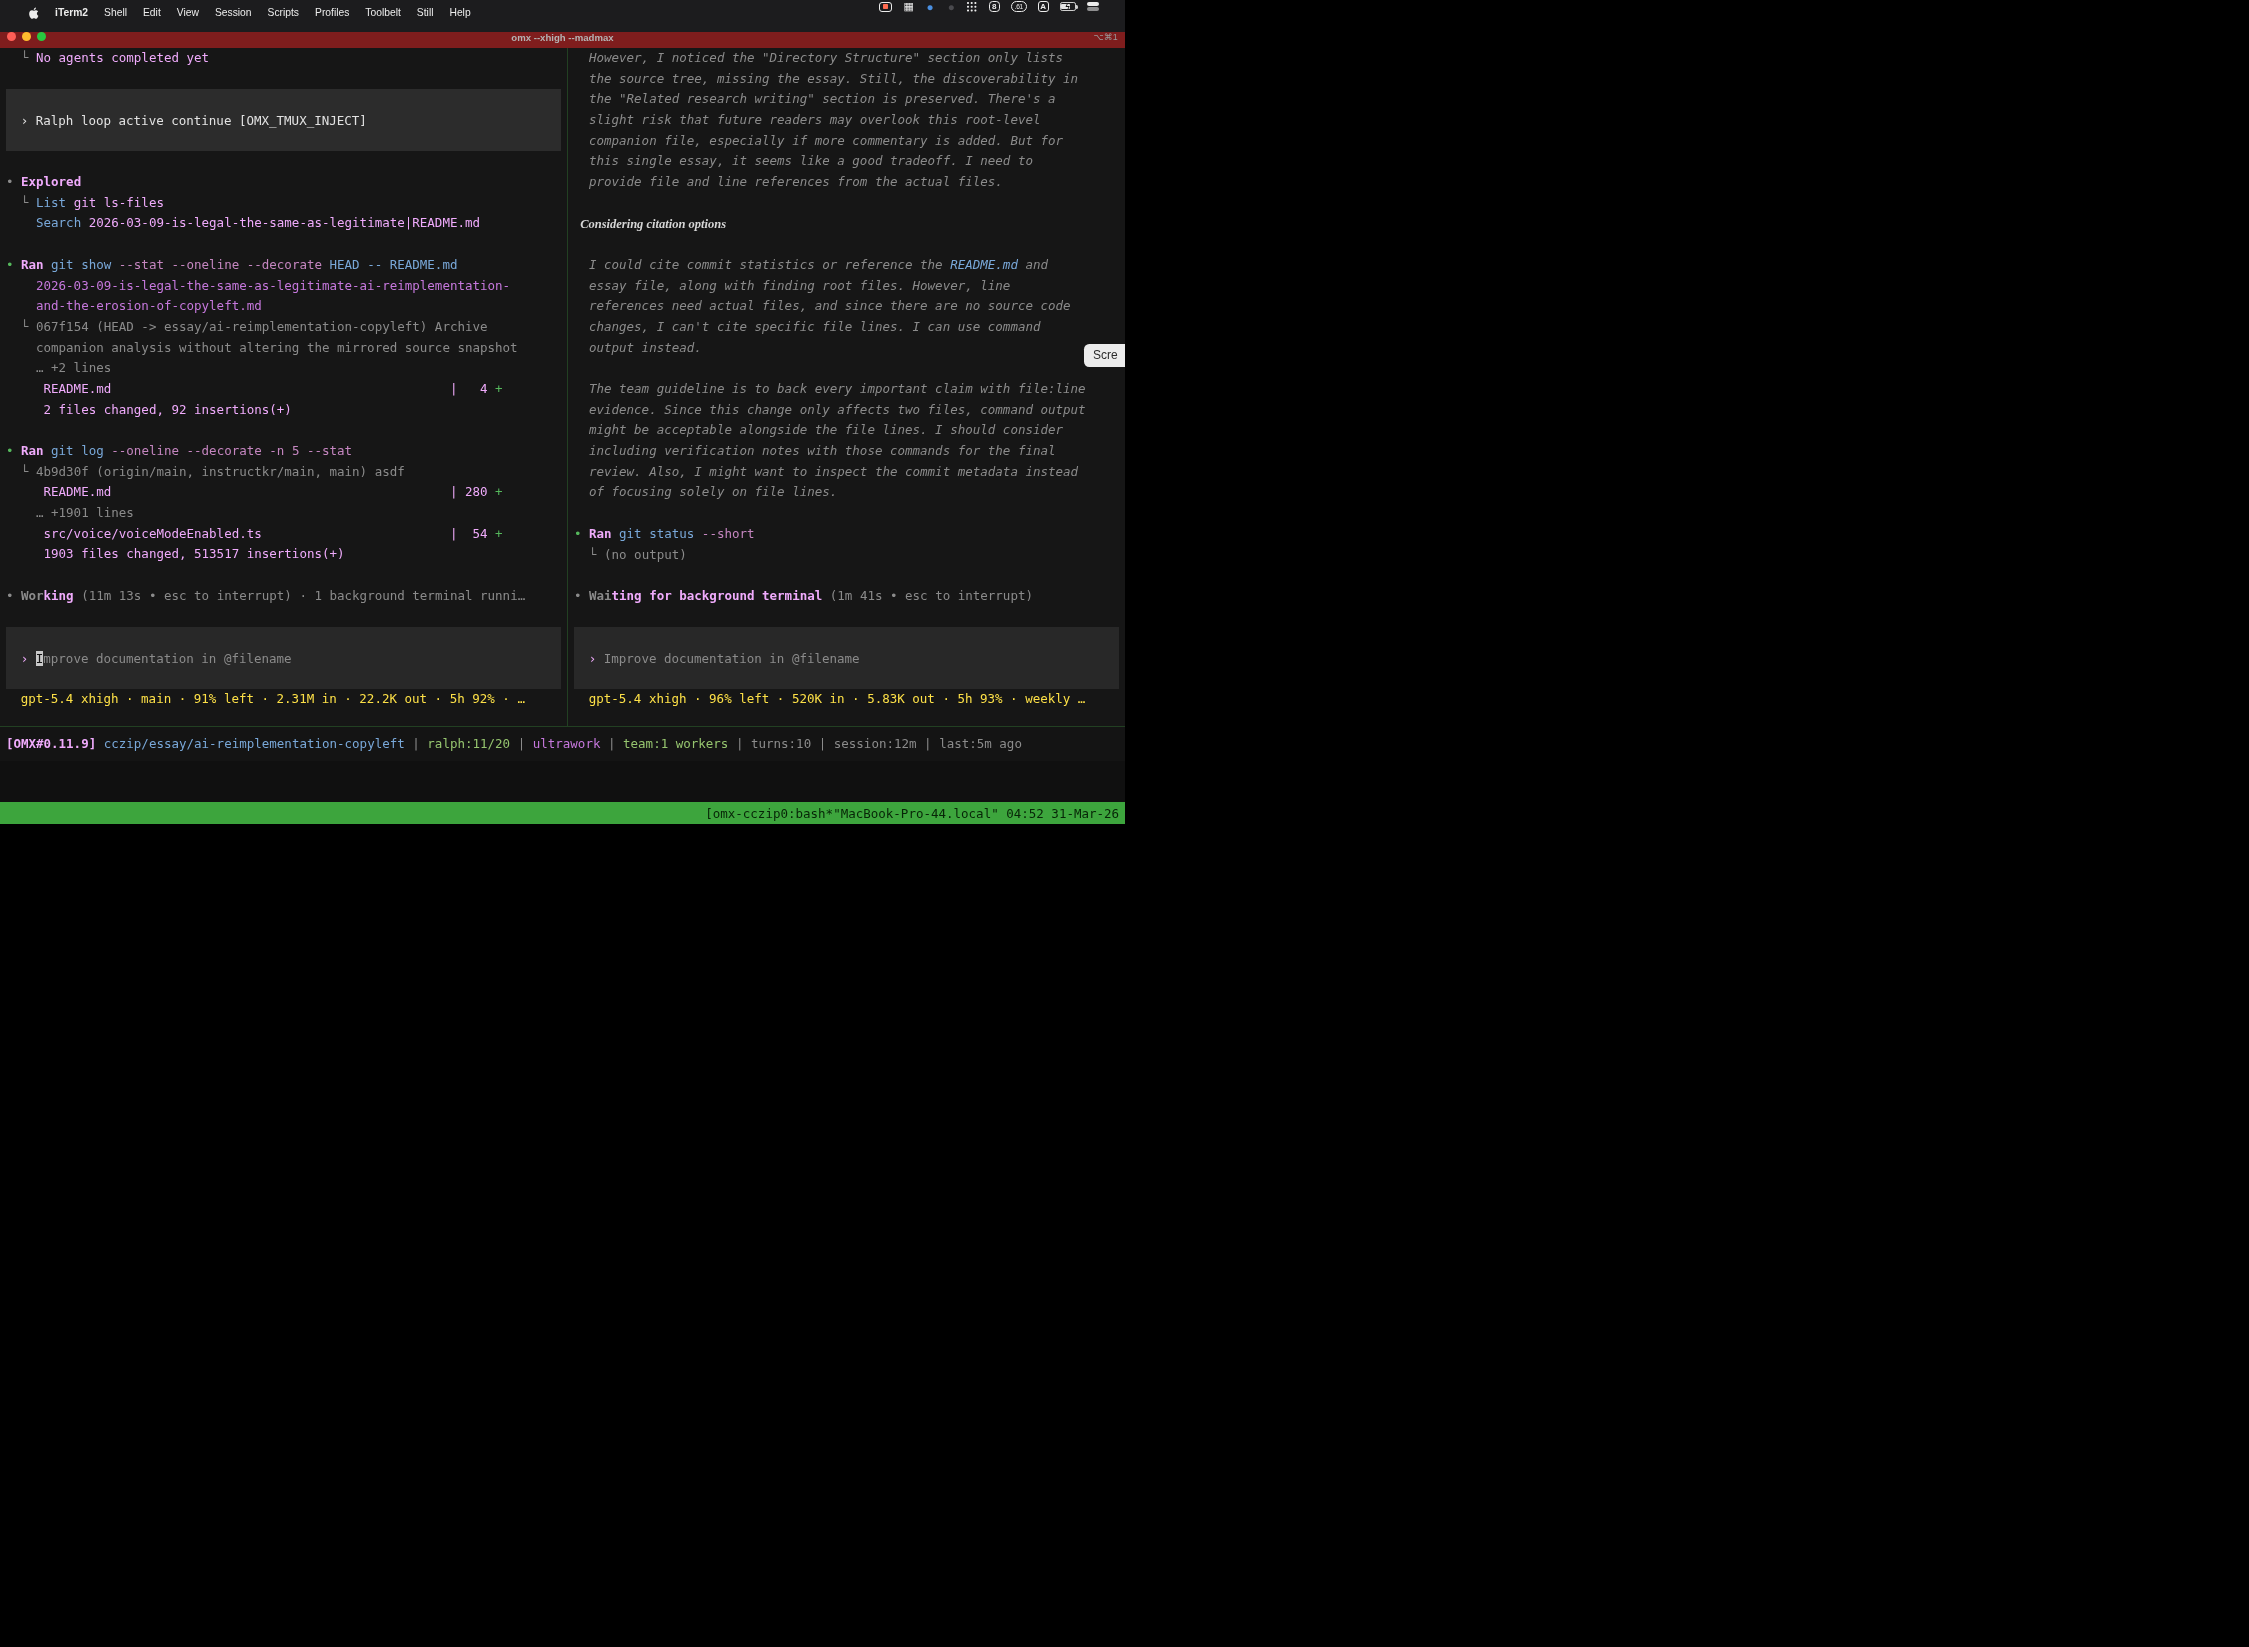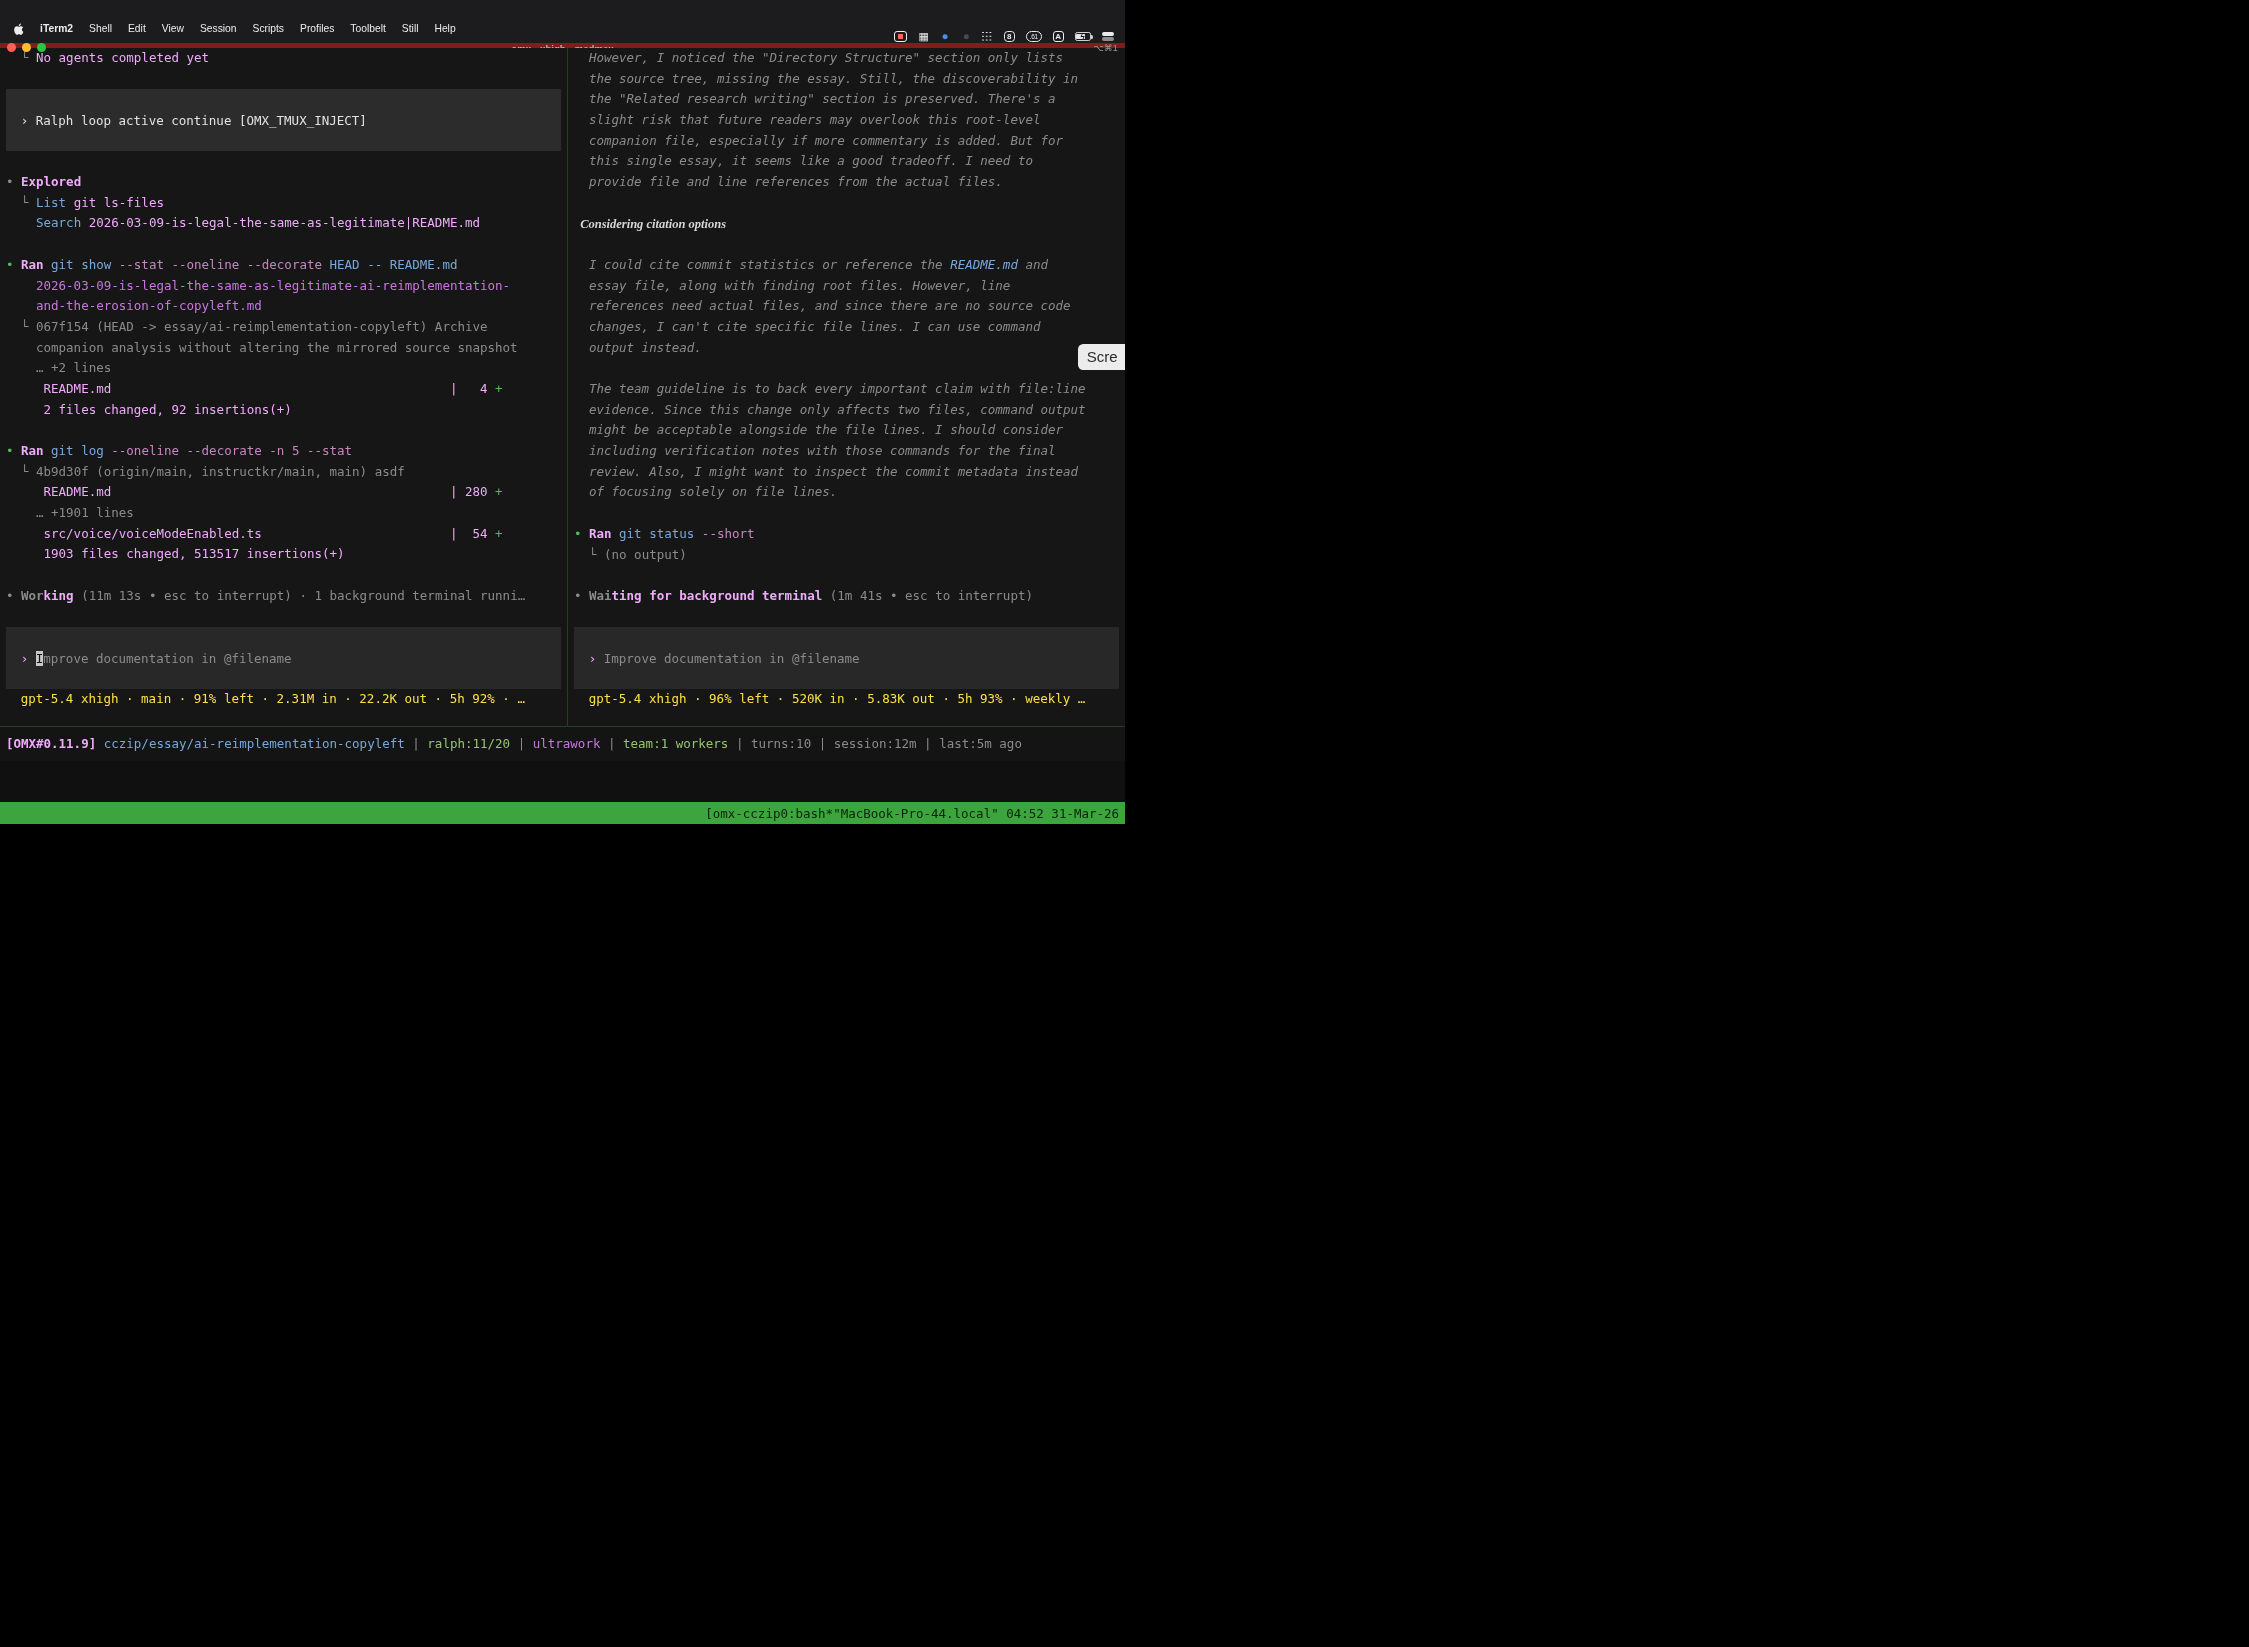--- a/index.html
+++ b/index.html
@@ -3,22 +3,22 @@
 <meta charset="utf-8">
 <style>
   html,body{margin:0;padding:0;}
   body{
     width:1125px;height:824px;overflow:hidden;position:relative;
     background:#000;font-family:"DejaVu Sans Mono",monospace;
     -webkit-font-smoothing:antialiased;
   }
   
   .menu-bar{
-    height:43px;background:#1c1c1e;display:flex;align-items:flex-end;
-    padding:0 7px;color:#ececec;font-family:"Liberation Sans",sans-serif;font-size:10.3px;
+    height:32px;background:#1c1c1e;display:flex;align-items:flex-start;
+    padding:0 22px;color:#ececec;font-family:"Liberation Sans",sans-serif;font-size:10.3px;
   }
   .menu-left{display:flex;align-items:center;}
   .menu-item{padding:0 8px;line-height:26.6px;}
   .menu-item.app{font-weight:bold;}
   .menu-item.apple{display:flex;align-items:center;padding:0 7.4px;}
   .menu-right{margin-left:auto;display:flex;align-items:center;gap:11px;padding-right:3px;}
   .mi{display:inline-flex;align-items:center;justify-content:center;height:13.3px;min-width:10.3px;
       font-size:9.6px;color:#ececec;box-sizing:border-box;}
   .ic-record{width:13.3px;height:10.3px;border:1.5px solid #ececec;border-radius:3px;position:relative;}
   .ic-record::after{content:"";position:absolute;inset:1.5px 3px;background:#ff6b50;border-radius:0.7px;}
@@ -62,21 +62,21 @@
   .banner{height:62px;background:#2c2c2c;display:flex;align-items:center;padding:0 14.8px;white-space:pre;color:#e2e2e2;}
   .input-box{height:62px;background:#282828;display:flex;align-items:center;padding:0 14.8px;white-space:pre;}
   .cursor{background:#c8c8c8;color:#141414;}
   .status-line{height:20.7px;line-height:20.7px;color:#fde047;padding:0 14.8px;white-space:pre;overflow:hidden;}
   .omx-bar{border-top:1.5px solid #224022;height:34px;display:flex;align-items:center;padding:0 5.9px;background:#141414;}
   .filler{flex:1;background:#101010;}
   .tmux-bar{height:22px;background:#3da53d;color:#072507;display:flex;align-items:center;
     justify-content:flex-end;padding:0 5.9px;white-space:pre;font-size:12.5px;}
   
   .screen-tab{position:absolute;right:0;top:344px;background:#ececec;color:#2b2b2b;z-index:5;
-    font-family:"Liberation Sans",sans-serif;font-size:15px;padding:4.4px 7.4px 4.4px 8.9px;border-radius:5.2px 0 0 5.2px;}
+    font-family:"Liberation Sans",sans-serif;font-size:12px;padding:4.4px 7.4px 4.4px 8.9px;border-radius:5.2px 0 0 5.2px;}
 </style>
 </head>
 <body>
 
 <div class="menu-bar">
   <div class="menu-left">
     <span class="menu-item apple">
         <svg width="10.3" height="12.5" viewBox="0 0 170 200">
           <path fill="#ececec" d="M150.4 69.2c-1.1.8-20.3 11.6-20.3 35.6 0 27.8 24.4 37.6 25.1 37.9-.1.6-3.9 13.4-12.9 26.4-8 11.5-16.4 22.9-29.2 22.9s-16.1-7.4-30.8-7.4c-14.4 0-19.5 7.7-31.2 7.7s-19.9-10.6-29.2-23.6C11.1 153.3 2.4 129.3 2.4 106.5c0-36.6 23.8-56 47.2-56 12.4 0 22.8 8.1 30.6 8.1 7.4 0 19-8.6 33.1-8.6 5.4 0 24.6.5 37.1 19.2zM106.6 33.2c5.8-6.9 9.9-16.5 9.9-26.1 0-1.3-.1-2.7-.4-3.8-9.4.4-20.7 6.3-27.4 14.1-5.3 6.1-10.3 15.7-10.3 25.4 0 1.5.2 2.9.3 3.4.6.1 1.6.2 2.5.2 8.5 0 19.1-5.7 25.4-13.2z"></path>
         </svg>

